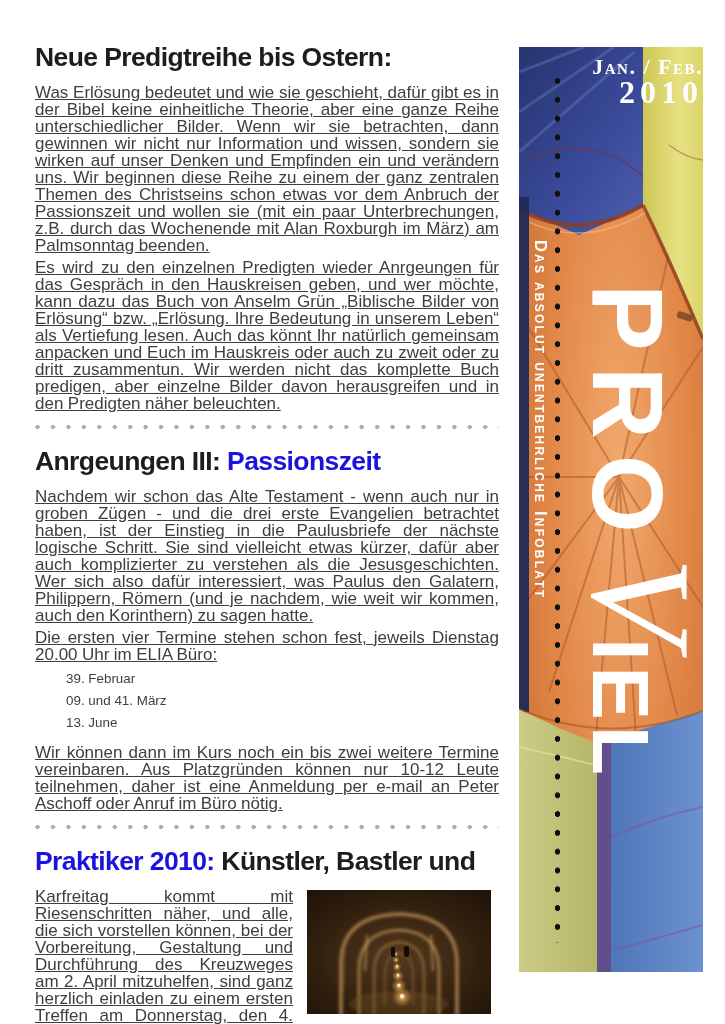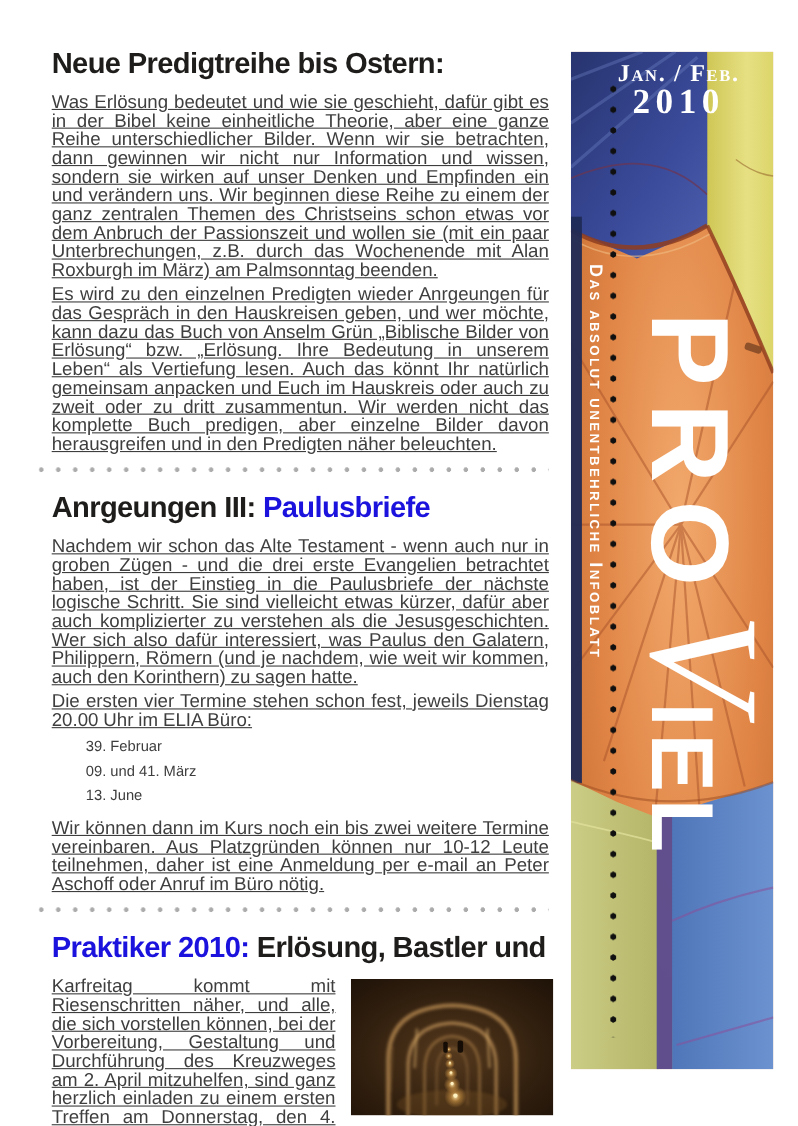--- a/index.html
+++ b/index.html
@@ -12,29 +12,29 @@
             color:var(--heading-black);white-space:nowrap;}
   .headline .blue,.headline.blue{color:var(--accent-blue);}
   .h-block{margin:0 0 10px 0;}
   p.body{font-size:17px;line-height:17px;text-align:justify;margin:0 0 5px 0;
          color:var(--body-text);word-spacing:-0.3px;text-decoration:underline;}
   .dates{margin:4px 0 10px 31px;}
   .date-line{font-size:13.4px;line-height:22px;color:var(--body-text);}
   .dot-divider{height:6px;margin:12px 0 14px 0;
      background-image:radial-gradient(circle 2.2px at 2.5px 3px, var(--divider-dot) 1.9px, rgba(0,0,0,0) 2.3px);
      background-size:15.45px 6px;background-repeat:repeat-x;}
-  .article{position:relative;margin-left:12px;}
+  .article{position:relative;}
   .narrow{width:258px;}
   .para-row{min-height:130px;}
   .tunnel{position:absolute;left:272px;top:46px;width:184px;height:124px;}
 
   
   .sidebar{position:absolute;left:519px;top:47px;width:184px;height:925px;}
   .sidebar svg.photo{position:absolute;left:0;top:0;width:184px;height:925px;display:block;}
-  .issue{position:absolute;top:8px;left:0;width:100%;text-align:center;padding-left:12px;
+  .issue{position:absolute;top:8px;left:0;width:100%;text-align:right;padding-left:12px;
          box-sizing:border-box;color:#fff;font-family:"Liberation Serif",serif;
          font-variant:small-caps;font-weight:bold;}
   .issue-l1{font-size:22px;line-height:24px;letter-spacing:1.5px;}
   .issue-l2{font-size:32px;line-height:26px;letter-spacing:5px;}
   .tagline-anchor{position:absolute;left:31px;top:193px;width:0;height:0;}
   .rot90{display:inline-block;transform:rotate(90deg);transform-origin:0 0;white-space:nowrap;}
   .tagline-text{font-size:16.5px;line-height:18px;font-weight:bold;font-variant:small-caps;
                 letter-spacing:2.2px;color:#fff;}
   .sb-dots{position:absolute;left:35px;top:30px;width:7px;height:866px;
      background-image:radial-gradient(circle 2.9px at 3.5px 4px, var(--sidebar-dot) 2.6px, rgba(0,0,0,0) 3px);
@@ -56,37 +56,37 @@
         <div class="headline">Neue Predigtreihe bis Ostern:</div>
       </div>
       <p class="body">Was Erlösung bedeutet und wie sie geschieht, dafür gibt es in der Bibel keine einheitliche Theorie, aber eine ganze Reihe unterschiedlicher Bilder. Wenn wir sie betrachten, dann gewinnen wir nicht nur Information und wissen, sondern sie wirken auf unser Denken und Empfinden ein und verändern uns. Wir beginnen diese Reihe zu einem der ganz zentralen Themen des Christseins schon etwas vor dem Anbruch der Passionszeit und wollen sie (mit ein paar Unterbrechungen, z.B. durch das Wochenende mit Alan Roxburgh im März) am Palmsonntag beenden.</p>
       <p class="body">Es wird zu den einzelnen Predigten wieder Anrgeungen für das Gespräch in den Hauskreisen geben, und wer möchte, kann dazu das Buch von Anselm Grün „Biblische Bilder von Erlösung“ bzw. „Erlösung. Ihre Bedeutung in unserem Leben“ als Vertiefung lesen. Auch das könnt Ihr natürlich gemeinsam anpacken und Euch im Hauskreis oder auch zu zweit oder zu dritt zusammentun. Wir werden nicht das komplette Buch predigen, aber einzelne Bilder davon herausgreifen und in den Predigten näher beleuchten.</p>
     </div>
 
     <div class="dot-divider"></div>
 
     <div class="article">
       <div class="h-block">
-        <div class="headline"><span>Anrgeungen III: </span><span class="blue">Paulusbriefe</span></div>
+        <div class="headline"><span>Anrgeungen III: </span><span class="blue">Passionszeit</span></div>
       </div>
       <p class="body">Nachdem wir schon das Alte Testament - wenn auch nur in groben Zügen - und die drei erste Evangelien betrachtet haben, ist der Einstieg in die Paulusbriefe der nächste logische Schritt. Sie sind vielleicht etwas kürzer, dafür aber auch komplizierter zu verstehen als die Jesusgeschichten. Wer sich also dafür interessiert, was Paulus den Galatern, Philippern, Römern (und je nachdem, wie weit wir kommen, auch den Korinthern) zu sagen hatte.</p>
       <p class="body">Die ersten vier Termine stehen schon fest, jeweils Dienstag 20.00 Uhr im ELIA Büro:</p>
       <div class="dates">
         <div class="date-line">39. Februar</div>
         <div class="date-line">09. und 41. März</div>
         <div class="date-line">13. June</div>
       </div>
       <p class="body">Wir können dann im Kurs noch ein bis zwei weitere Termine vereinbaren. Aus Platzgründen können nur 10-12 Leute teilnehmen, daher ist eine Anmeldung per e-mail an Peter Aschoff oder Anruf im Büro nötig.</p>
     </div>
 
     <div class="dot-divider"></div>
 
     <div class="article">
       <div class="h-block">
-        <div class="headline"><span class="blue">Praktiker 2010: </span><span>Erlösung, Bastler und</span></div>
+        <div class="headline"><span class="blue">Praktiker 2010: </span><span>Künstler, Bastler und</span></div>
       </div>
       <div class="para-row">
         <p class="body narrow">Karfreitag kommt mit Riesenschritten näher, und alle, die sich vorstellen können, bei der Vorbereitung, Gestaltung und Durchführung des Kreuzweges am 2. April mitzuhelfen, sind ganz herzlich einladen zu einem ersten Treffen am Donnerstag, den 4. Februar um 20.00 Uhr im ELIA-Büro.</p>
       </div>
 
       <svg class="tunnel" viewBox="0 0 184 124" aria-hidden="true">
         <defs>
           <radialGradient id="tbg" cx="50%" cy="55%" r="80%">
             <stop offset="0" stop-color="#55391d"></stop>
               <stop offset="55%" stop-color="#32200f"></stop>

